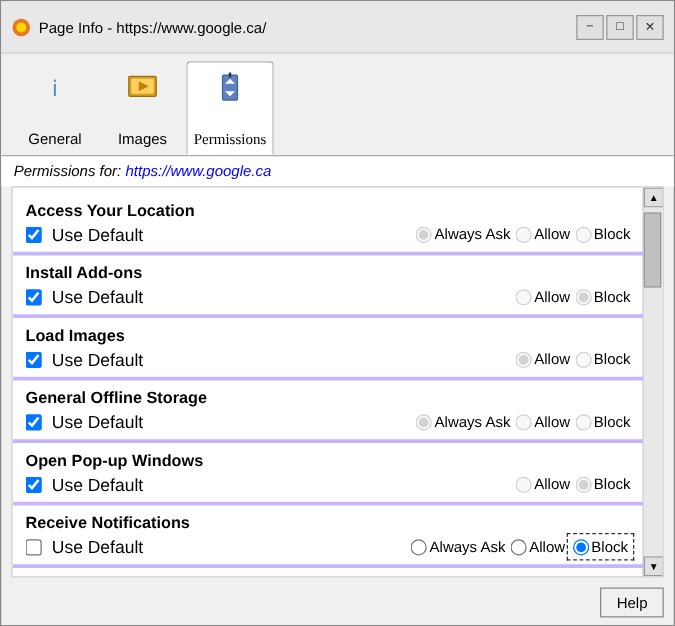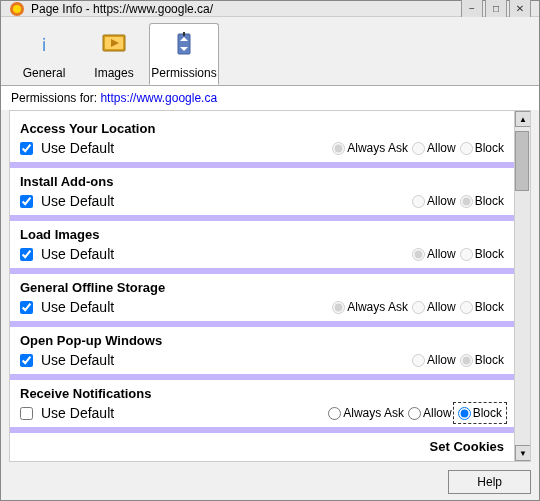--- a/index.html
+++ b/index.html
@@ -16,21 +16,21 @@
       width: 540px;
       height: 501px;
       background: #f0f0f0;
       border: 1px solid #888;
       display: flex;
       flex-direction: column;
     }
 
     .title-bar {
       background: #e8e8e8;
-      height: 16px;
+      height: 42px;
       display: flex;
       align-items: center;
       padding: 0 8px;
       border-bottom: 1px solid #ccc;
       flex-shrink: 0;
     }
 
     .title-bar-icon {
       width: 16px;
       height: 16px;
@@ -78,44 +78,46 @@
       border: 1px solid transparent;
       border-radius: 3px 3px 0 0;
       width: 70px;
       background: #f0f0f0;
     }
 
     .tab-item.active {
       background: #fff;
       border: 1px solid #aaa;
       border-bottom: 1px solid #fff;
+      font-family: Liberation Serif, serif;
     }
 
     .tab-icon {
       width: 32px;
       height: 32px;
       display: flex;
       align-items: center;
       justify-content: center;
       font-size: 20px;
     }
 
     .tab-label {
       font-size: 12px;
       color: #000;
-      margin-top: 6px;
+      margin-top: 18px;
     }
 
     .permissions-bar {
       background: #fff;
       border-top: 1px solid #aaa;
       padding: 5px 10px;
       font-size: 12px;
       flex-shrink: 0;
       color: #000;
+      font-style: italic;
     }
 
     .permissions-bar span.url {
       color: #00e;
       font-weight: normal;
     }
 
     .content-area {
       flex: 1;
       background: #fff;
@@ -126,21 +128,21 @@
     }
 
     .permissions-list {
       flex: 1;
       overflow-y: auto;
       padding: 4px 0;
     }
 
     .perm-section {
       padding: 6px 10px 6px 10px;
-      border-bottom: 6px solid #c4b5fd;
+      border-bottom: 3px solid #c4b5fd;
     }
 
     .perm-title {
       font-weight: bold;
       font-size: 13px;
       margin-bottom: 4px;
     }
 
     .perm-row {
       display: flex;
@@ -214,21 +216,21 @@
     }
 
     .footer {
       display: flex;
       justify-content: flex-end;
       padding: 4px 8px 6px 8px;
       flex-shrink: 0;
     }
 
     .help-btn {
-      padding: 4px 28px;
+      padding: 4px 12px;
       background: #f0f0f0;
       border: 1px solid #888;
       cursor: pointer;
       font-size: 12px;
     }
 
     
     .icon-general { color: #4a90d9; font-size: 18px; }
     .icon-media { color: #e8a020; font-size: 18px; }
     .icon-permissions { color: #5080c0; font-size: 18px; }

